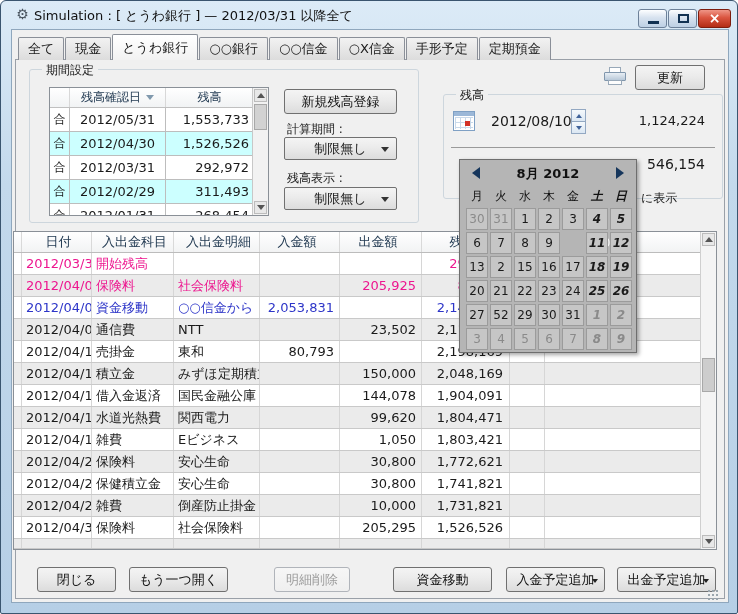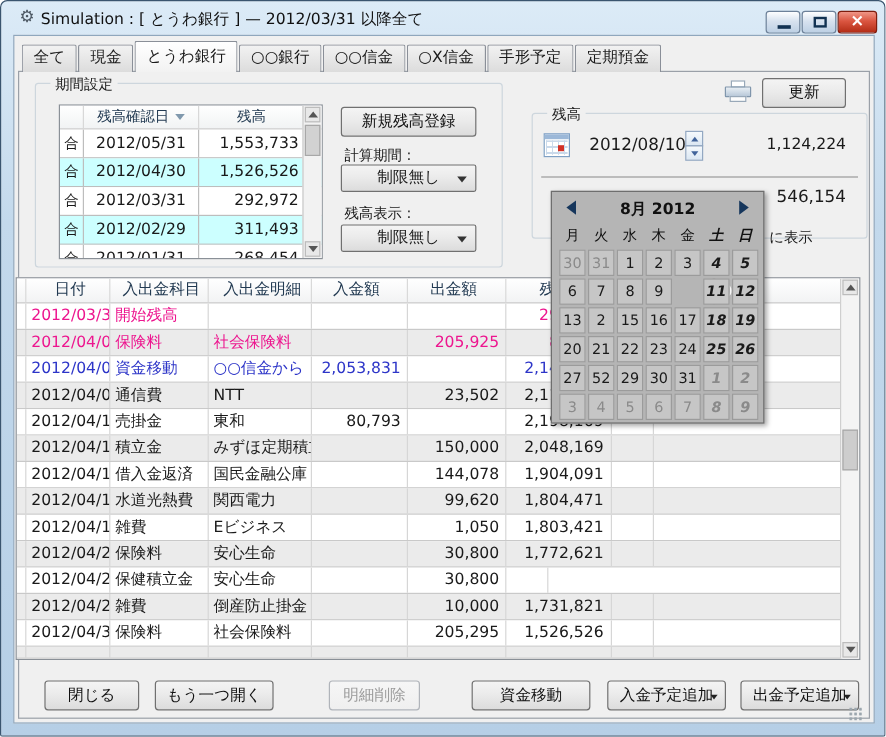--- a/index.html
+++ b/index.html
@@ -358,20 +358,21 @@
           <span class="mc7"></span>
           <span class="mc8"></span>
         </div>
         <div class="mrow">
           <span class="mc0"></span>
           <span class="mc1">2012/04/27</span>
           <span class="mc2">保健積立金</span>
           <span class="mc3">安心生命</span>
           <span class="mc4"></span>
           <span class="mc5">30,800</span>
+          <span class="mc6">1,741,821</span>
           <span class="mc7"></span>
           <span class="mc8"></span>
         </div>
         <div class="mrow alt">
           <span class="mc0"></span>
           <span class="mc1">2012/04/27</span>
           <span class="mc2">雑費</span>
           <span class="mc3">倒産防止掛金</span>
           <span class="mc4"></span>
           <span class="mc5">10,000</span>

